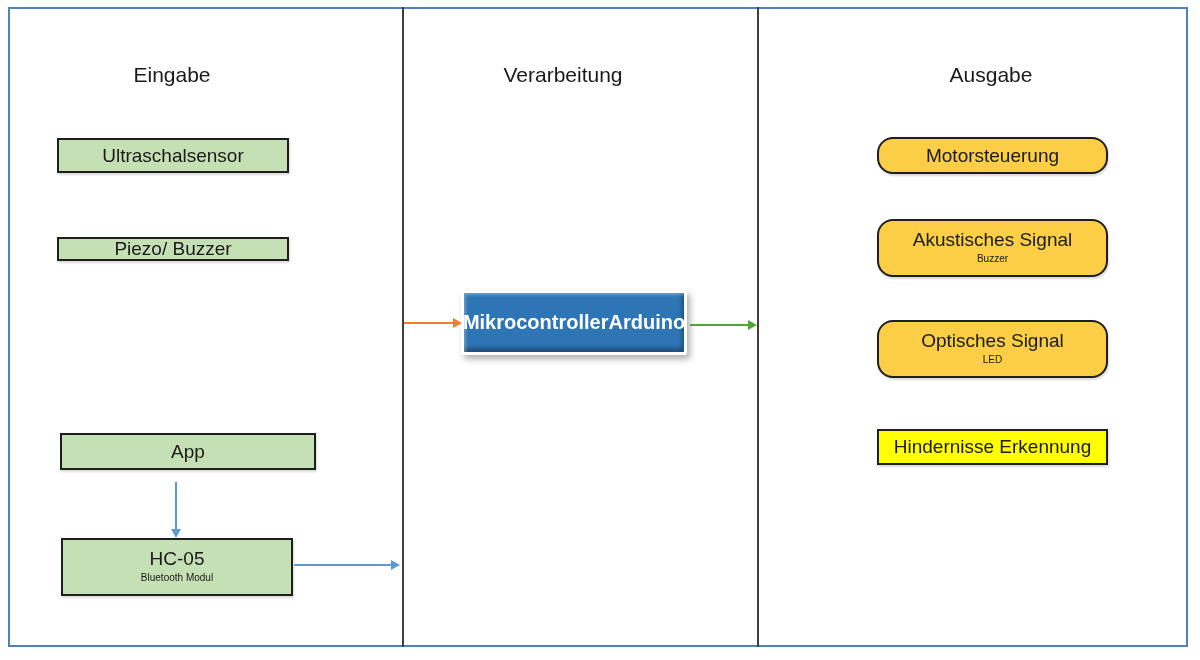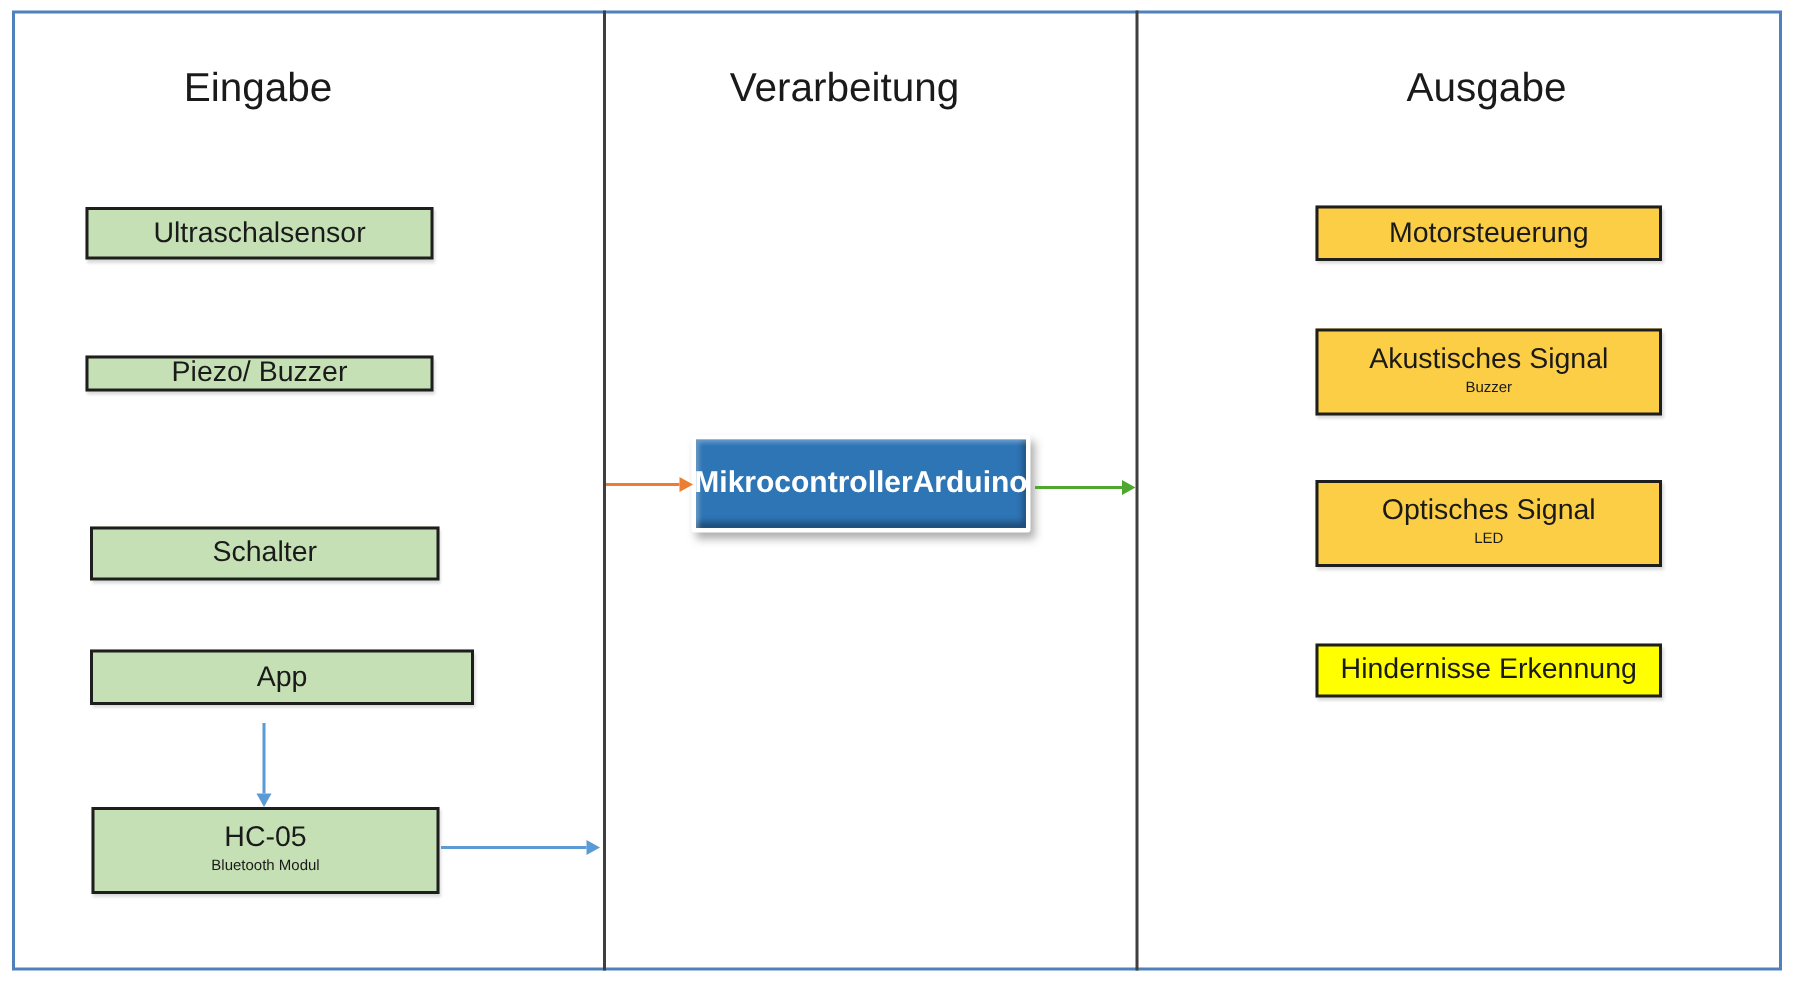--- a/index.html
+++ b/index.html
@@ -31,42 +31,42 @@
     border:2px solid var(--frame-blue);
     box-sizing:border-box;
   }
   .divider{
     position:absolute;top:7px;height:640px;width:2px;
     background:var(--divider-gray);
   }
   .divider.d1{left:402px;}
   .divider.d2{left:757px;}
   .col-header{
-    position:absolute;top:46px;
+    position:absolute;top:63px;
     transform:translateX(-50%);
-    font-size:27px;line-height:24px;
+    font-size:21px;line-height:24px;
     white-space:nowrap;
   }
   .col-header.h1{left:172px;}
   .col-header.h2{left:563px;}
   .col-header.h3{left:991px;}
 
   .box{
     position:absolute;
     box-sizing:border-box;
     border:2px solid var(--box-border);
     display:flex;flex-direction:column;
     align-items:center;justify-content:center;
     text-align:center;
     box-shadow:1px 2px 2px rgba(0,0,0,0.15);
   }
   .box .box-label{font-size:19px;line-height:22px;}
   .box .box-sublabel{font-size:10px;line-height:16px;}
   .box.green{background:var(--input-box-fill);}
-  .box.gold{background:var(--output-box-fill);}
+  .box.gold{background:var(--output-box-fill);border-radius:16px;}
   .box.yellow{background:var(--highlight-box-fill);}
 
   
   .b-ultra   {left:57px; top:138px; width:232px; height:35px;justify-content:center;}
   .b-piezo   {left:57px; top:237px; width:232px; height:24px;}
   .b-schalter{left:60px; top:351px; width:233px; height:36px;}
   .b-app     {left:60px; top:433px; width:256px; height:37px;}
   .b-hc05    {left:61px; top:538px; width:232px; height:58px;}
 
   
@@ -129,23 +129,20 @@
   <div class="col-header h1">Eingabe</div>
   <div class="col-header h2">Verarbeitung</div>
   <div class="col-header h3">Ausgabe</div>
 
   <div class="box green b-ultra">
     <span class="box-label">Ultraschalsensor</span>
   </div>
   <div class="box green b-piezo">
     <span class="box-label">Piezo/ Buzzer</span>
   </div>
-  <div class="box green b-schalter">
-    <span class="box-label">Schalter</span>
-  </div>
   <div class="box green b-app">
     <span class="box-label">App</span>
   </div>
   <div class="box green b-hc05">
     <span class="box-label">HC-05</span>
     <span class="box-sublabel">Bluetooth Modul</span>
   </div>
 
   <div class="processor">
     <span class="proc-line">Mikrocontroller</span>

